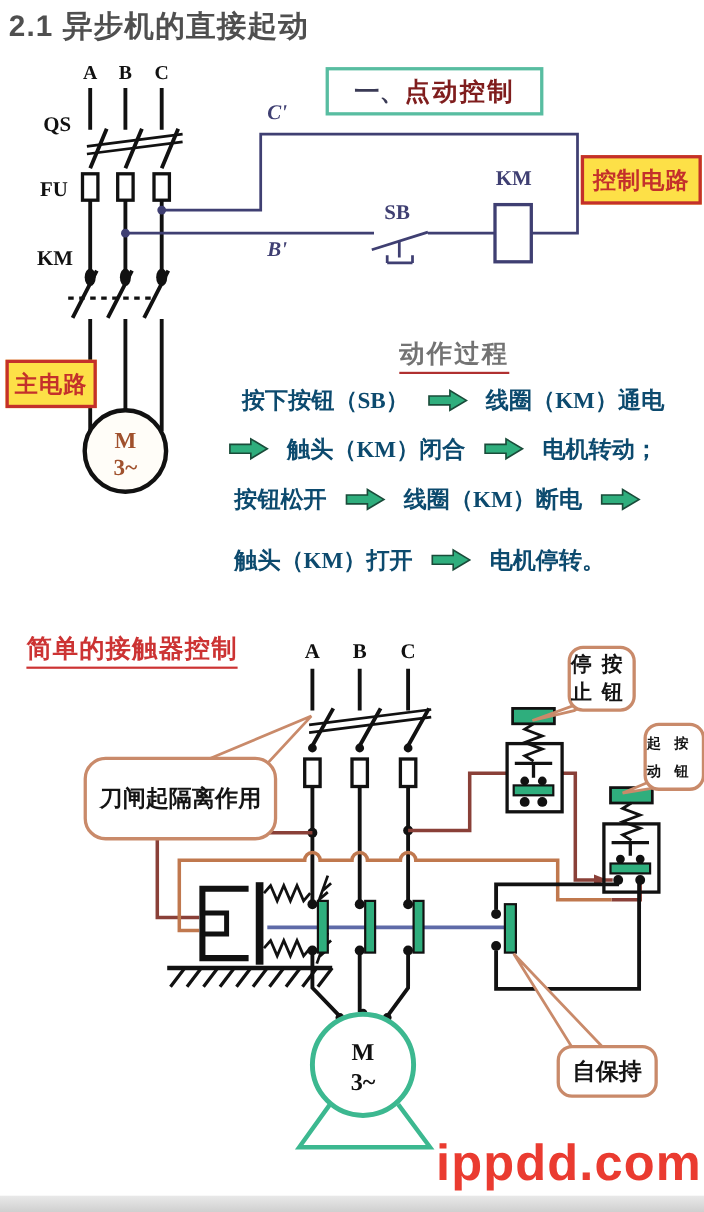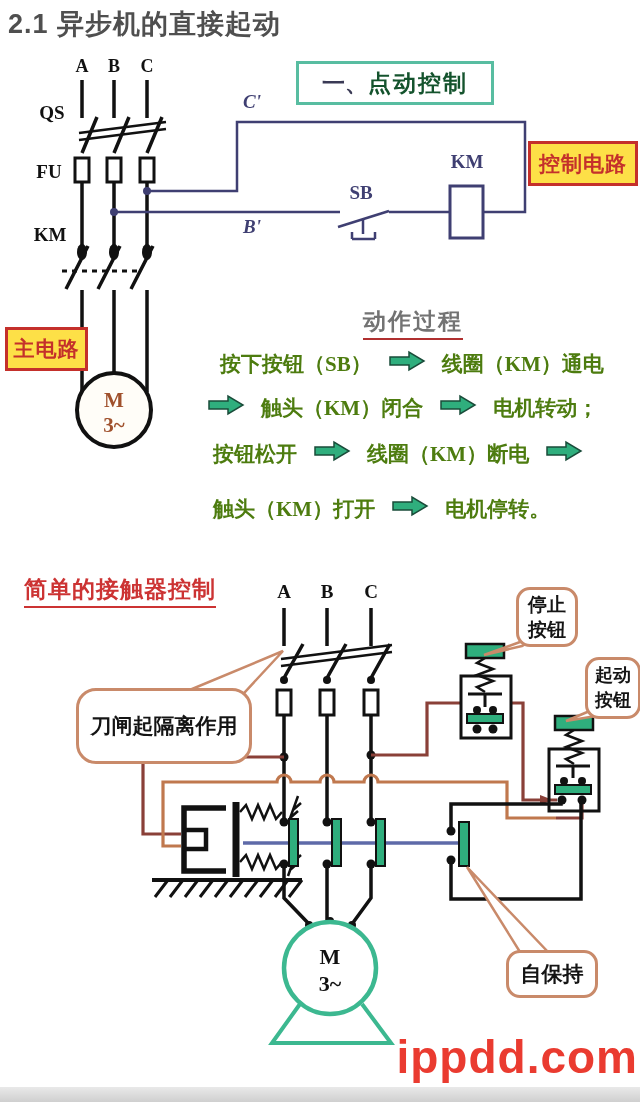--- a/index.html
+++ b/index.html
@@ -5,40 +5,40 @@
   html,body{margin:0;padding:0;}
   body{width:640px;height:1102px;position:relative;background:#ffffff;overflow:hidden;
        font-family:"Liberation Serif",serif;}
   .abs{position:absolute;}
   #bg-svg{position:absolute;left:0;top:0;z-index:1;}
   .page-title{left:8px;top:6px;font-family:"Liberation Sans",sans-serif;font-weight:bold;
      font-size:27px;color:#4f4f4f;letter-spacing:1px;z-index:3;}
   .jog-box{left:296px;top:61px;width:192px;height:38px;border:3px solid #58bda1;background:#fff;
      display:flex;align-items:center;justify-content:center;font-weight:bold;font-size:23px;z-index:3;}
   .jog-box .prefix{color:#3a3a55;}
-  .jog-box .name{color:#14532d;letter-spacing:2px;}
+  .jog-box .name{color:#7f1d1d;letter-spacing:2px;}
   .red-box{border:3px solid #c4302b;background:#fde047;color:#c4302b;font-weight:bold;font-size:21px;
      display:flex;align-items:center;justify-content:center;z-index:3;letter-spacing:1px;}
   .ctrl-box{left:528px;top:141px;width:104px;height:39px;}
   .main-box{left:5px;top:327px;width:77px;height:38px;}
   .proc-title{left:363px;top:306px;color:#737373;font-weight:bold;font-size:23px;
      border-bottom:2px solid #b03030;padding-bottom:1px;letter-spacing:2px;z-index:3;}
-  .proc-row{display:flex;gap:15px;z-index:3;font-weight:bold;font-size:21px;
-     color:#4d7c0f;white-space:nowrap;}
+  .proc-row{display:flex;align-items:center;gap:15px;z-index:3;font-weight:bold;font-size:21px;
+     color:#0c4a6e;white-space:nowrap;}
   .row1{left:220px;top:350px;} .row2{left:206px;top:394px;}
   .row3{left:213px;top:440px;} .row4{left:213px;top:495px;}
   .flow-arrow{flex:0 0 auto;display:block;}
   .sec2-title{left:24px;top:574px;color:#cc3333;font-weight:bold;font-size:23px;
      border-bottom:2px solid #cc3333;padding-bottom:1px;letter-spacing:1px;z-index:3;}
   .callout{border:3px solid #c98a6a;background:#fff;border-radius:14px;z-index:3;
-     display:flex;flex-direction:column;align-items:center;justify-content:center;
+     display:flex;flex-direction:row;align-items:center;justify-content:center;
      font-weight:bold;color:#141414;}
   .knife-callout{left:76px;top:688px;width:170px;height:70px;font-size:21px;border-radius:20px;}
   .stop-callout{left:516px;top:587px;width:56px;height:54px;font-size:19px;line-height:25px;}
-  .start-callout{left:585px;top:657px;width:50px;height:56px;font-size:18px;line-height:25px;}
+  .start-callout{left:585px;top:657px;width:50px;height:56px;font-size:13px;line-height:25px;}
   .selfhold-callout{left:506px;top:950px;width:86px;height:42px;font-size:21px;}
   .watermark{right:2px;top:1030px;color:#ea3b30;font-family:"Liberation Sans",sans-serif;
      font-weight:bold;font-size:46px;z-index:4;letter-spacing:1px;}
   .bottom-strip{left:0;top:1087px;width:640px;height:15px;
      background:linear-gradient(#e9e9e9,#cfcfcf);z-index:2;}
 </style>
 </head>
 <body>
 
 <svg id="bg-svg" width="640" height="1102" viewBox="0 0 640 1102">

